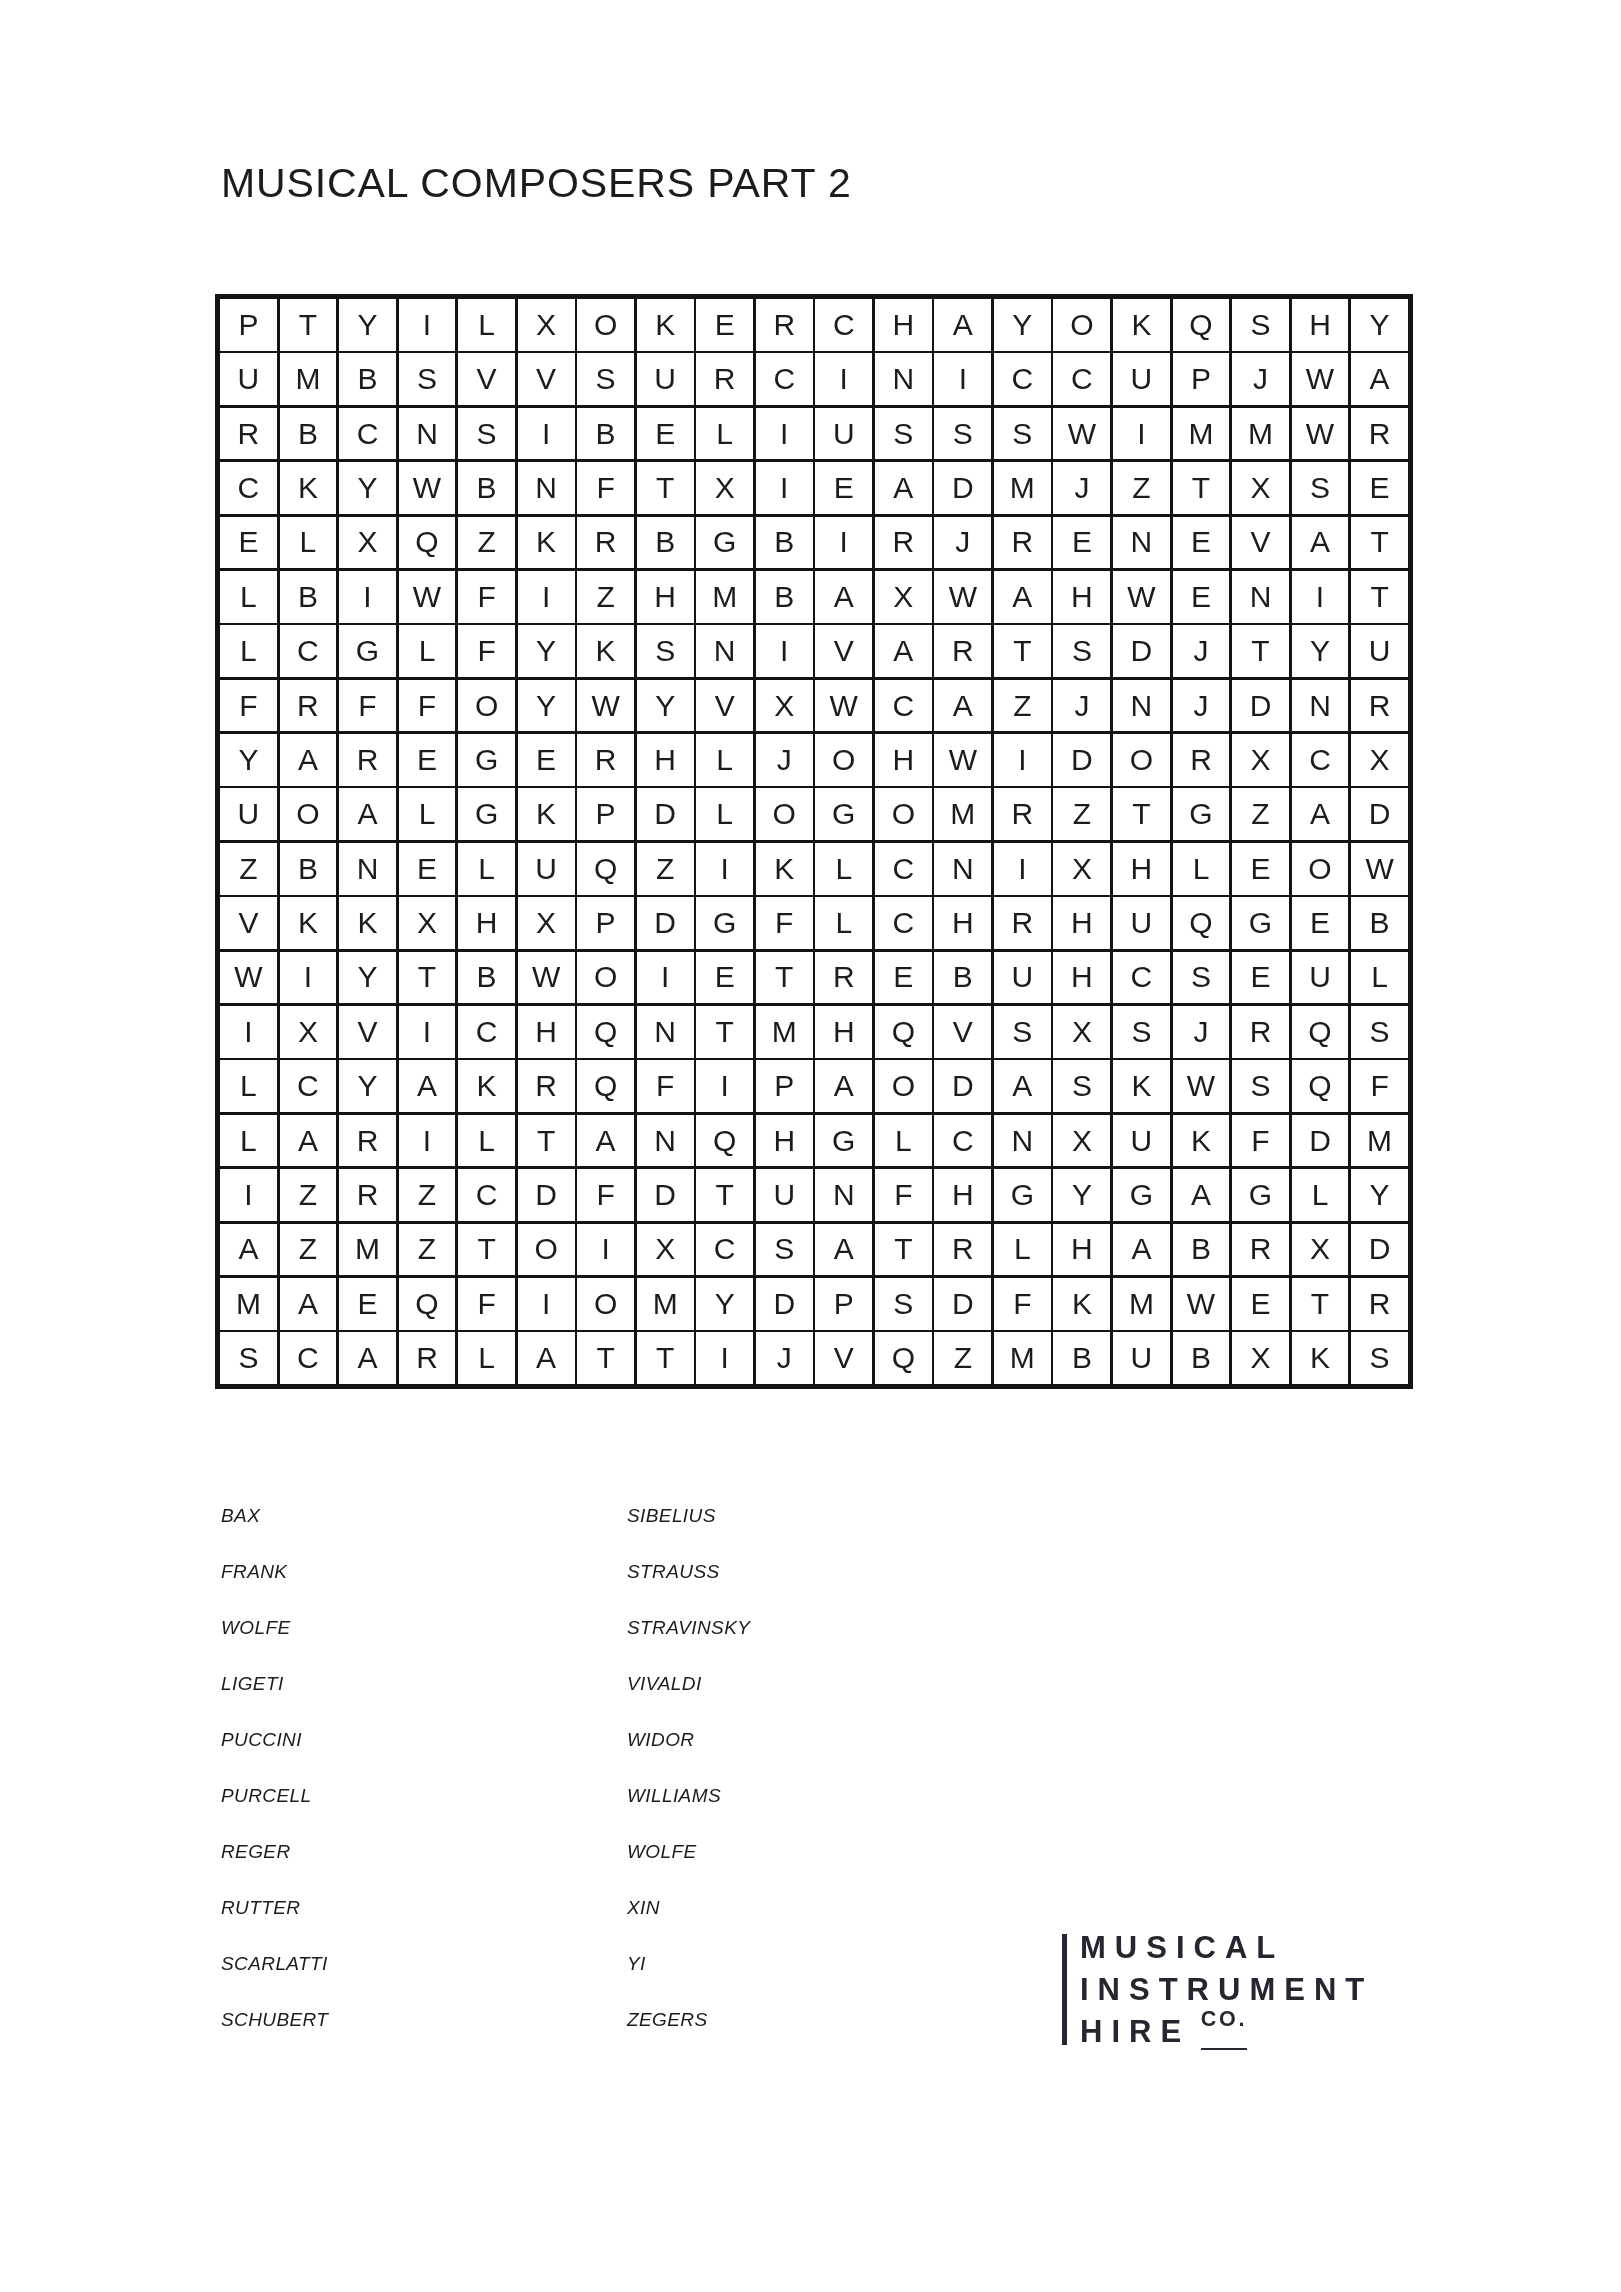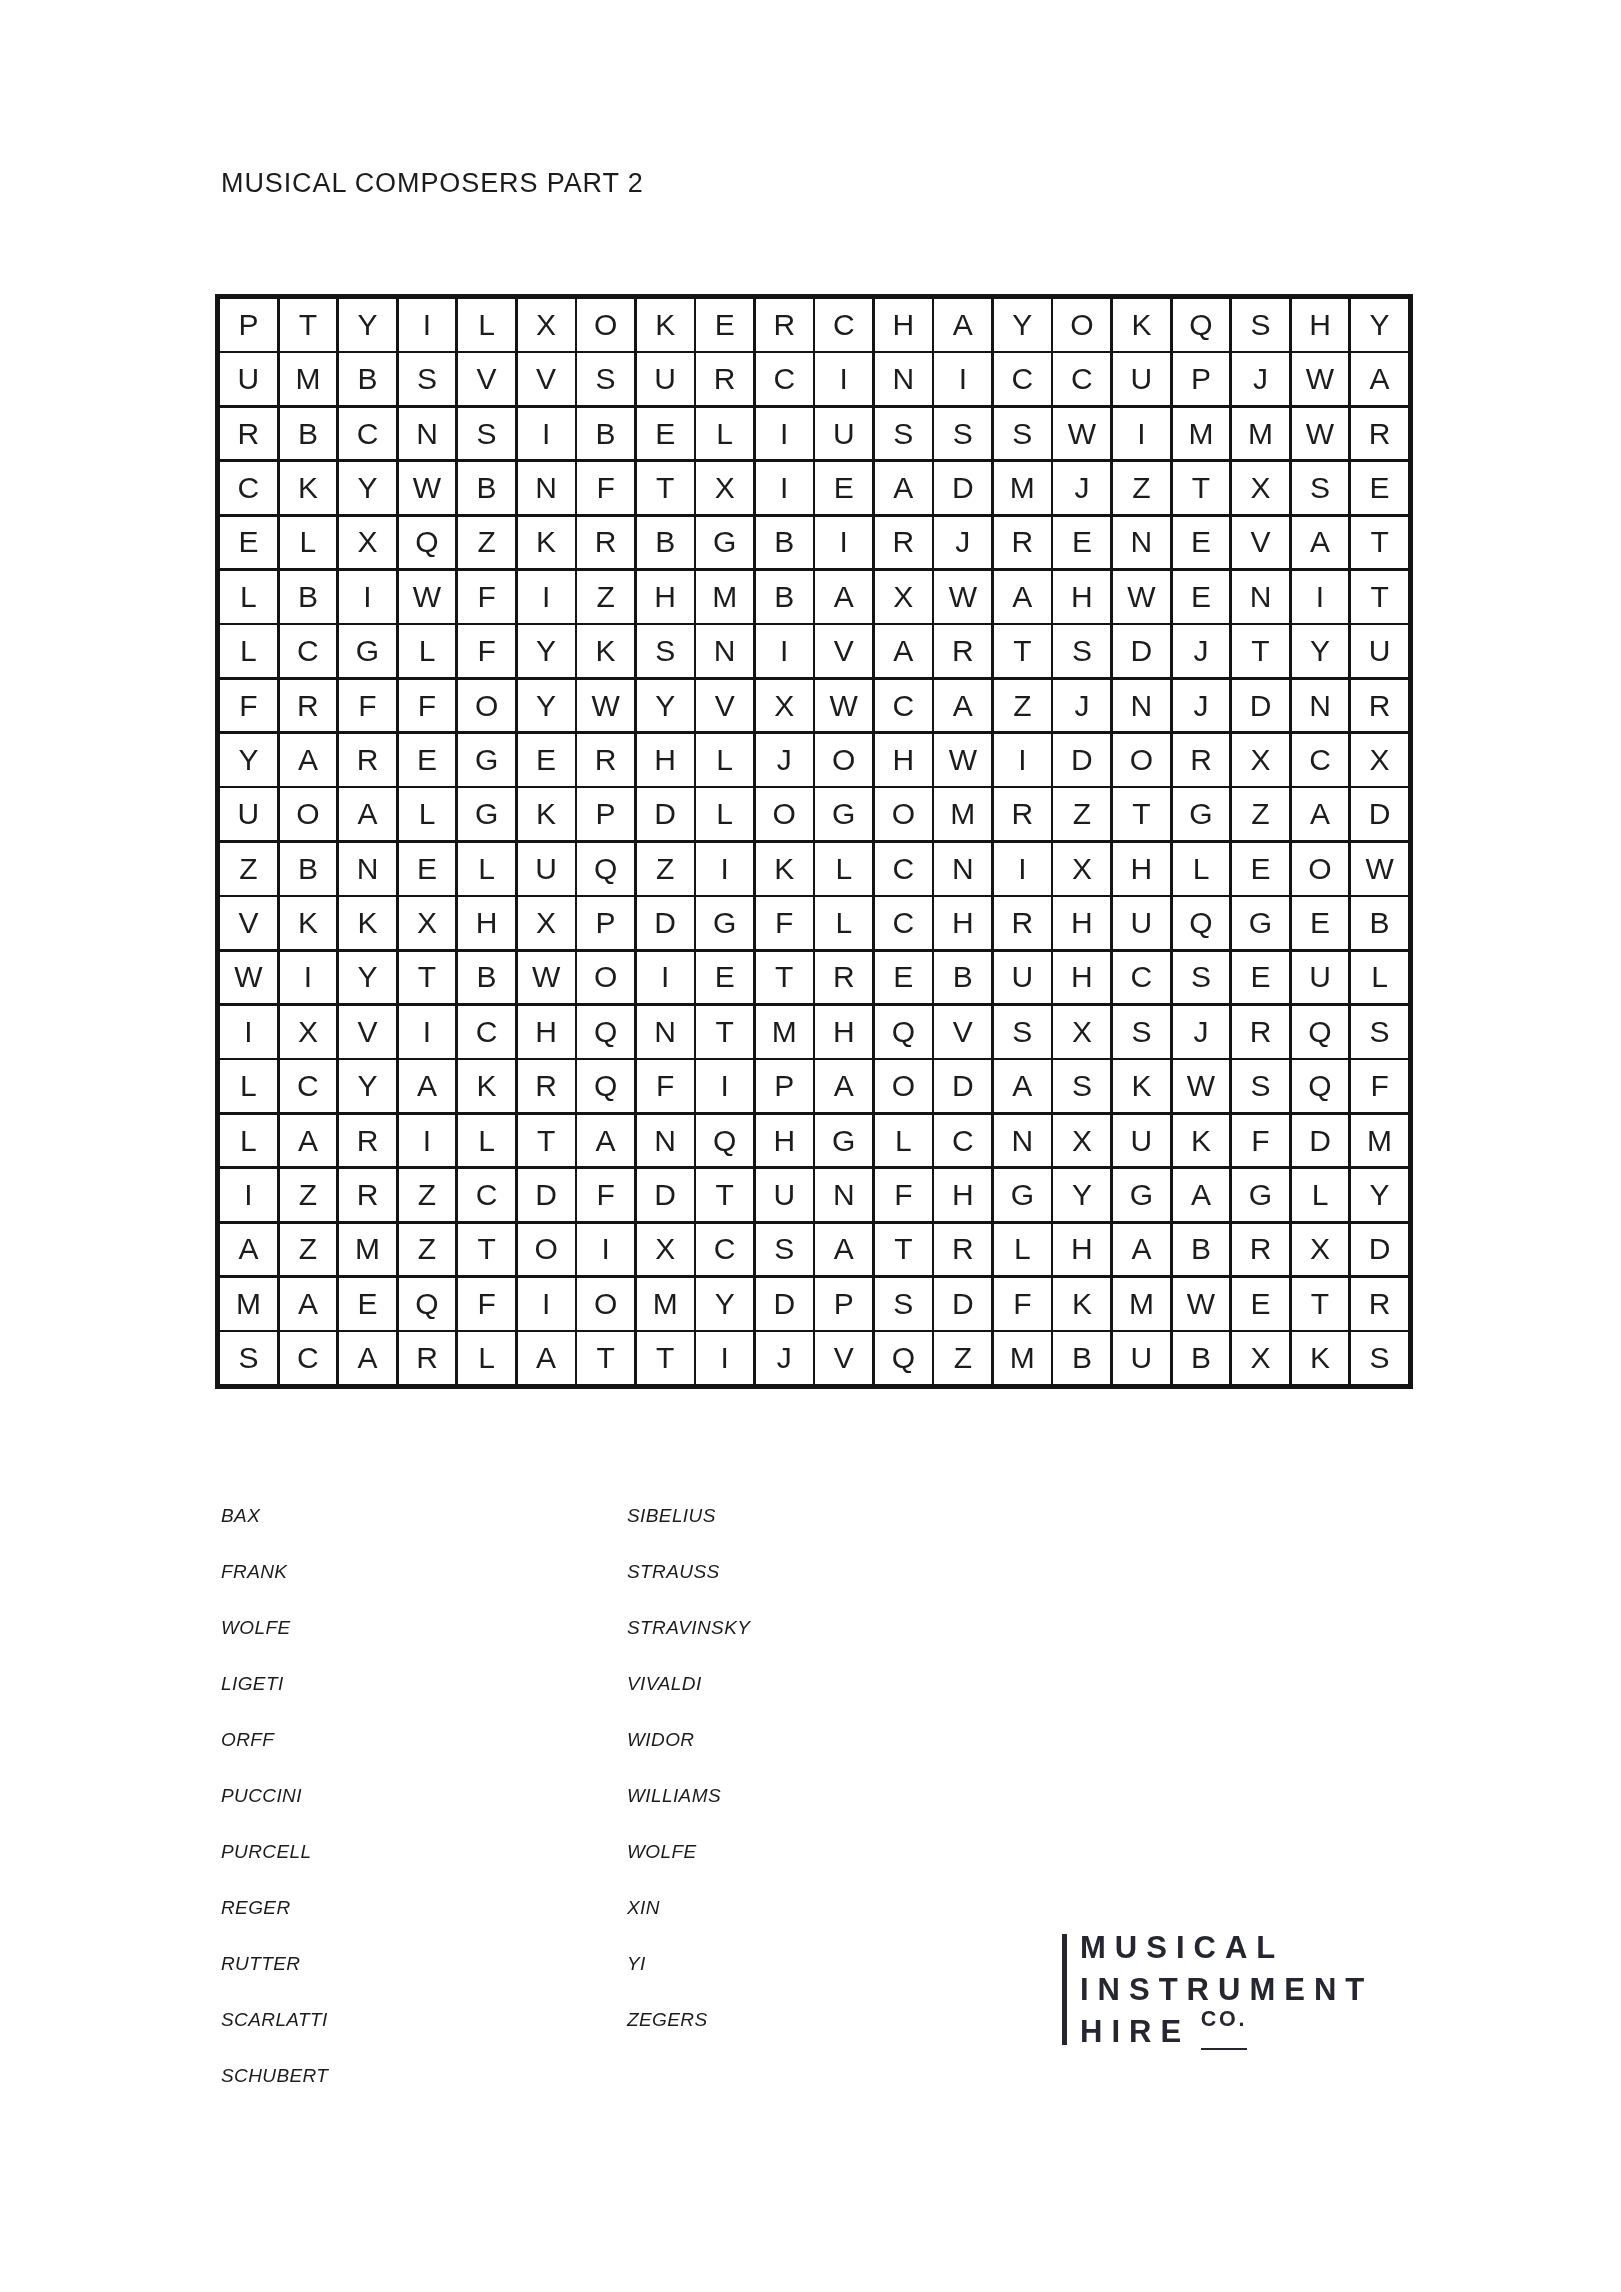--- a/index.html
+++ b/index.html
@@ -10,22 +10,22 @@
   }
   *{margin:0;padding:0;box-sizing:border-box;}
   html,body{background:#fff;}
   body{
     width:1621px;height:2293px;position:relative;
     background:var(--paper);
     font-family:"Liberation Sans", sans-serif;
     color:var(--ink);
   }
   .title{
-    position:absolute;left:221px;top:168px;
-    font-size:27px;font-weight:400;letter-spacing:0.9px;
+    position:absolute;left:221px;top:160px;
+    font-size:41px;font-weight:400;letter-spacing:0.9px;
     color:var(--ink);white-space:nowrap;
   }
   .grid{
     position:absolute;left:215px;top:294px;
     width:1198px;height:1095px;
     border:5.4px solid var(--line);
     background:var(--line);
     display:grid;
     grid-template-columns:repeat(20,1fr);
     grid-template-rows:repeat(20,1fr);
@@ -475,21 +475,20 @@
     <div class="cell">X</div>
     <div class="cell">K</div>
     <div class="cell">S</div>
   </div>
 
 <div class="word-col left">
     <div class="word">BAX</div>
     <div class="word">FRANK</div>
     <div class="word">WOLFE</div>
     <div class="word">LIGETI</div>
-    <div class="word">ORFF</div>
     <div class="word">PUCCINI</div>
     <div class="word">PURCELL</div>
     <div class="word">REGER</div>
     <div class="word">RUTTER</div>
     <div class="word">SCARLATTI</div>
     <div class="word">SCHUBERT</div>
   </div>
 
 <div class="word-col right">
     <div class="word">SIBELIUS</div>

